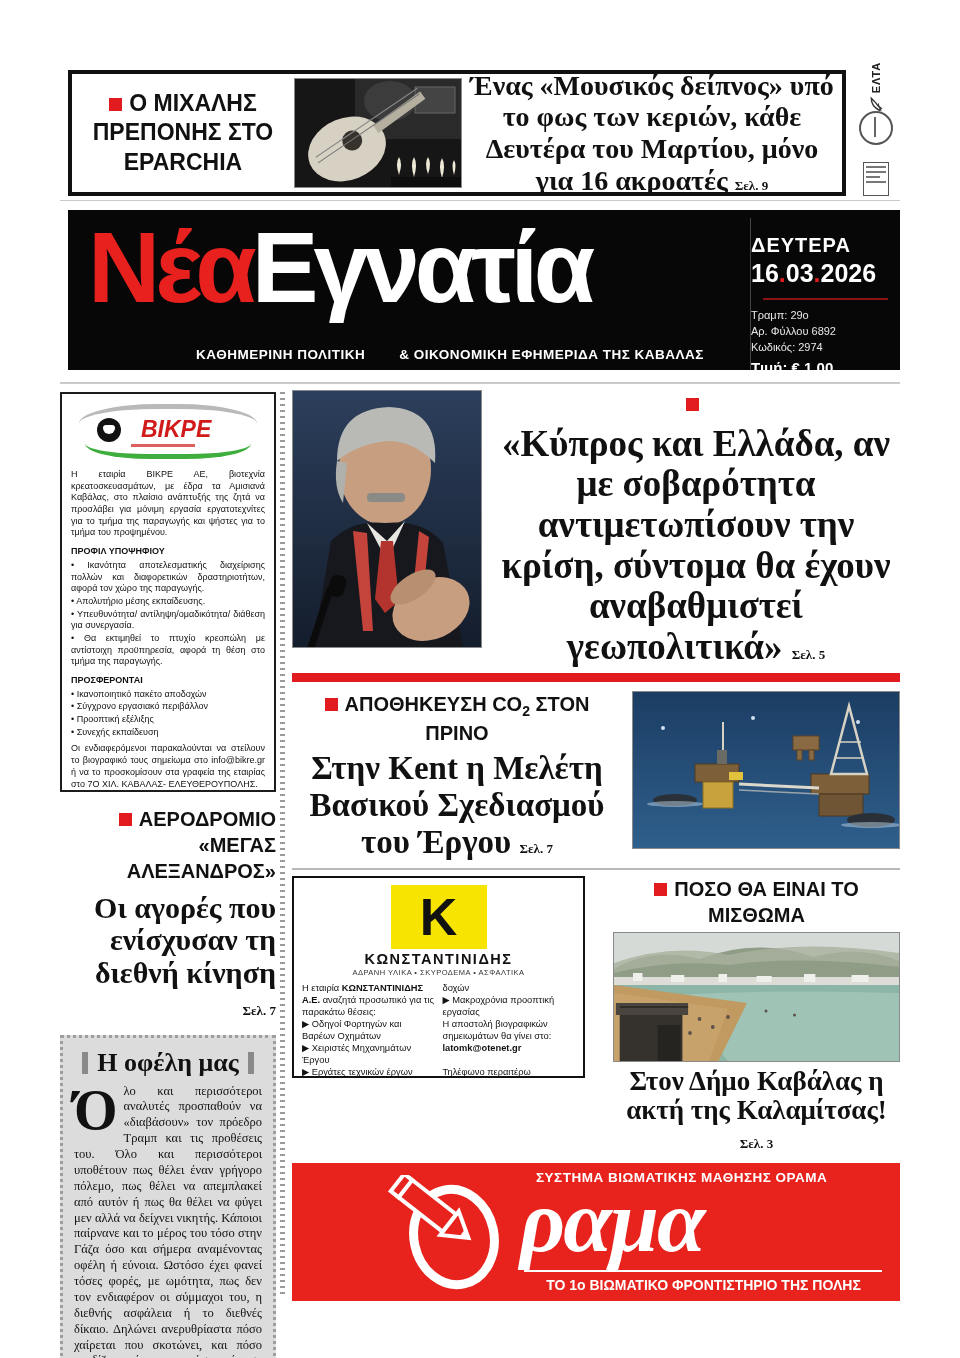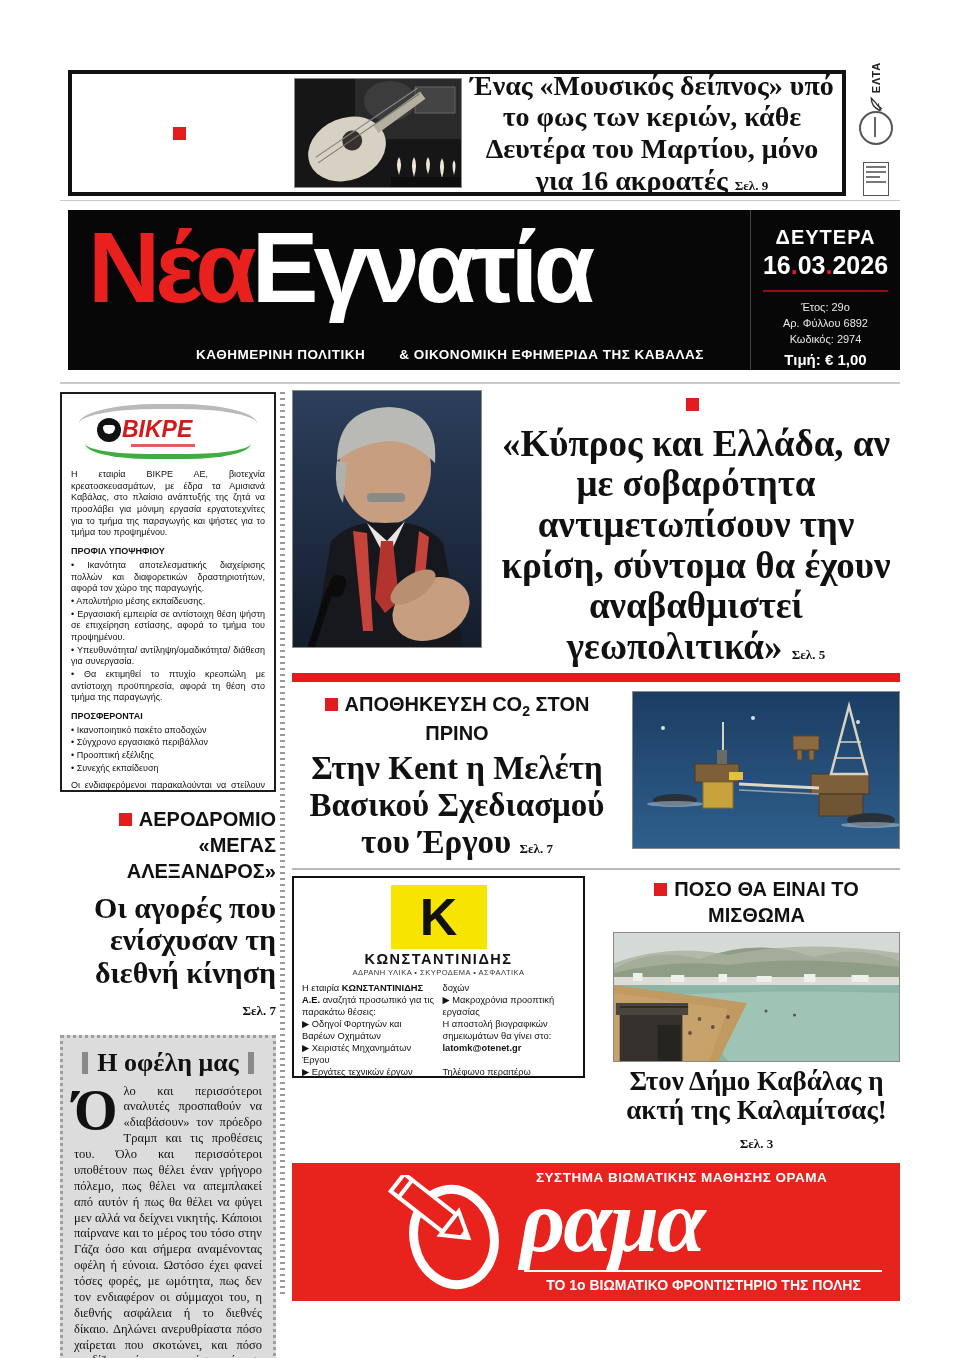--- a/index.html
+++ b/index.html
@@ -29,35 +29,35 @@
   .postage-box i{display:block;height:2px;background:#777;}
 
   
   .masthead{position:absolute;left:68px;top:210px;width:832px;height:160px;background:#070707;display:flex;}
   .mast-left{flex:1;position:relative;}
   .mast-logo{position:absolute;left:20px;top:2px;font-size:100px;font-weight:bold;letter-spacing:-5px;line-height:1.1;white-space:nowrap;}
   .mast-logo .t-red{color:#e8201e;font-weight:600;}
   .mast-logo .t-white{color:#fff;font-weight:800;}
   .mast-sub{position:absolute;left:128px;right:6px;bottom:8px;display:flex;gap:34px;color:#fff;
             font-size:13.5px;font-weight:bold;letter-spacing:.5px;white-space:nowrap;}
-  .mast-right{width:150px;border-left:1px solid #444;color:#fff;text-align:center;padding-top:16px;box-sizing:border-box;}
+  .mast-right{width:150px;border-left:1px solid #444;color:#fff;padding-top:16px;box-sizing:border-box;margin-top:8px;}
   .mast-day{font-size:20px;font-weight:bold;letter-spacing:1px;}
   .mast-date{font-size:25px;font-weight:bold;margin-top:2px;}
   .mast-date .dot{color:#e11b1e;}
   .mast-hr{height:2px;background:#8d1416;margin:10px 12px 8px;}
   .mast-small{font-size:11px;color:#e8e8e8;line-height:1.45;}
   .mast-price{font-size:15px;font-weight:bold;margin-top:3px;}
 
   
   .left-col{position:absolute;left:60px;top:392px;width:216px;}
   .bikre-box{border:2px solid #1c1c1c;box-sizing:border-box;height:400px;padding:6px 9px;overflow:hidden;}
   .bikre-logo{position:relative;height:62px;margin:2px 8px 4px;}
   .bikre-arc-top{position:absolute;left:0;right:0;top:2px;height:34px;border-top:5px solid #b9b9b9;border-radius:50%/22px;}
   .bikre-arc-bot{position:absolute;left:6px;right:6px;top:26px;height:26px;border-bottom:5px solid #3fae3f;border-radius:50%/20px;}
-  .bikre-row{position:absolute;left:18px;top:14px;display:flex;align-items:center;gap:1px;}
+  .bikre-row{position:absolute;left:18px;top:14px;display:flex;align-items:center;gap:20px;}
   .bikre-glyph{width:24px;height:24px;background:#111;border-radius:50%;position:relative;flex:none;}
   .bikre-glyph::after{content:"";position:absolute;left:6px;top:7px;width:12px;height:9px;background:#fff;border-radius:3px 3px 6px 6px;}
   .bikre-word{color:#d11a1a;font-size:23px;font-weight:bold;font-style:italic;letter-spacing:0;}
   .bikre-tag{position:absolute;left:52px;top:42px;width:64px;height:3px;background:#d11a1a;opacity:.7;}
   .bikre-box p{font-size:9px;line-height:1.3;text-align:justify;margin:5px 0;}
   .bikre-box .bhead{font-weight:bold;margin:7px 0 2px;text-align:left;}
   .bikre-box .bitem{margin:1px 0;}
 
   .airport{margin-top:14px;text-align:right;}
   .kicker{font-weight:bold;font-size:20px;line-height:1.3;}
@@ -113,21 +113,21 @@
   .orama-line{position:absolute;left:232px;right:18px;bottom:29px;height:2px;background:#fff;}
   .orama-sub{position:absolute;left:232px;right:17px;bottom:8px;text-align:center;font-size:14px;font-weight:bold;}
 </style>
 </head>
 <body>
 
 <div class="page">
 
   <div class="rule" style="left:60px;top:200px;width:840px;height:1px;"></div>
   <div class="banner">
-    <div class="banner-kicker"><span class="redsq"></span></div>
+    <div class="banner-kicker"><span class="redsq"></span><span>Ο ΜΙΧΑΛΗΣ ΠΡΕΠΟΝΗΣ ΣΤΟ EPARCHIA</span></div>
     <div class="banner-photo photo-frame">
       <svg width="168" height="110" viewBox="0 0 168 110">
         <rect width="168" height="110" fill="#161616"></rect>
         <rect x="60" y="0" width="108" height="60" fill="#2a2a2a"></rect>
         <ellipse cx="95" cy="22" rx="26" ry="20" fill="#3c3c3c"></ellipse>
         <rect x="120" y="8" width="40" height="26" fill="#444" stroke="#666" stroke-width="1"></rect>
         <g transform="rotate(-22 52 70)">
           <ellipse cx="52" cy="70" rx="40" ry="31" fill="#d6d1c2"></ellipse>
           <circle cx="60" cy="64" r="10" fill="#37322c"></circle>
           <rect x="86" y="58" width="58" height="9" fill="#b5afa0" transform="rotate(-14 86 62)"></rect>
@@ -169,21 +169,21 @@
       <div class="mast-logo"><span class="t-red">Νέα</span><span class="t-white">Εγνατία</span></div>
       <div class="mast-sub">
         <span>ΚΑΘΗΜΕΡΙΝΗ ΠΟΛΙΤΙΚΗ</span>
         <span>&amp; ΟΙΚΟΝΟΜΙΚΗ ΕΦΗΜΕΡΙΔΑ ΤΗΣ ΚΑΒΑΛΑΣ</span>
       </div>
     </div>
     <div class="mast-right">
       <div class="mast-day">ΔΕΥΤΕΡΑ</div>
       <div class="mast-date"><span>16</span><span class="dot">.</span><span>03</span><span class="dot">.</span><span>2026</span></div>
       <div class="mast-hr"></div>
-      <div class="mast-small">Έτος: 29ο</div>
+      <div class="mast-small">Τραμπ: 29ο</div>
       <div class="mast-small">Αρ. Φύλλου 6892</div>
       <div class="mast-small">Κωδικός: 2974</div>
       <div class="mast-price">Τιμή: € 1,00</div>
     </div>
   </div>
   <div class="rule" style="left:60px;top:382px;width:840px;height:2px;"></div>
 
   <div class="left-col">
     <div class="bikre-box">
       <div class="bikre-logo">
@@ -192,21 +192,20 @@
         <div class="bikre-row">
           <span class="bikre-glyph"></span>
           <span class="bikre-word">BIKPE</span>
         </div>
         <div class="bikre-tag"></div>
       </div>
       <p>Η εταιρία ΒΙΚΡΕ ΑΕ, βιοτεχνία κρεατοσκευασμάτων, με έδρα τα Αμισιανά Καβάλας, στο πλαίσιο ανάπτυξής της ζητά να προσλάβει για μόνιμη εργασία εργατοτεχνίτες για το τμήμα της παραγωγής και ψήστες για το τμήμα του προψημένου.</p>
       <p class="bhead">ΠΡΟΦΙΛ ΥΠΟΨΗΦΙΟΥ</p>
       <p class="bitem">• Ικανότητα αποτελεσματικής διαχείρισης πολλών και διαφορετικών δραστηριοτήτων, αφορά τον χώρο της παραγωγής.</p>
       <p class="bitem">• Απολυτήριο μέσης εκπαίδευσης.</p>
-      <p class="bitem">• Εργασιακή εμπειρία σε αντίστοιχη θέση ψήστη σε επιχείρηση εστίασης, αφορά το τμήμα του προψημένου.</p>
       <p class="bitem">• Υπευθυνότητα/ αντίληψη/ομαδικότητα/ διάθεση για συνεργασία.</p>
       <p class="bitem">• Θα εκτιμηθεί το πτυχίο κρεοπώλη με αντίστοιχη προϋπηρεσία, αφορά τη θέση στο τμήμα της παραγωγής.</p>
       <p class="bhead">ΠΡΟΣΦΕΡΟΝΤΑΙ</p>
       <p class="bitem">• Ικανοποιητικό πακέτο αποδοχών</p>
       <p class="bitem">• Σύγχρονο εργασιακό περιβάλλον</p>
       <p class="bitem">• Προοπτική εξέλιξης</p>
       <p class="bitem">• Συνεχής εκπαίδευση</p>
       <p>Οι ενδιαφερόμενοι παρακαλούνται να στείλουν το βιογραφικό τους σημείωμα στο info@bikre.gr ή να το προσκομίσουν στα γραφεία της εταιρίας στο 7Ο ΧΙΛ. ΚΑΒΑΛΑΣ- ΕΛΕΥΘΕΡΟΥΠΟΛΗΣ.</p>
     </div>
 

